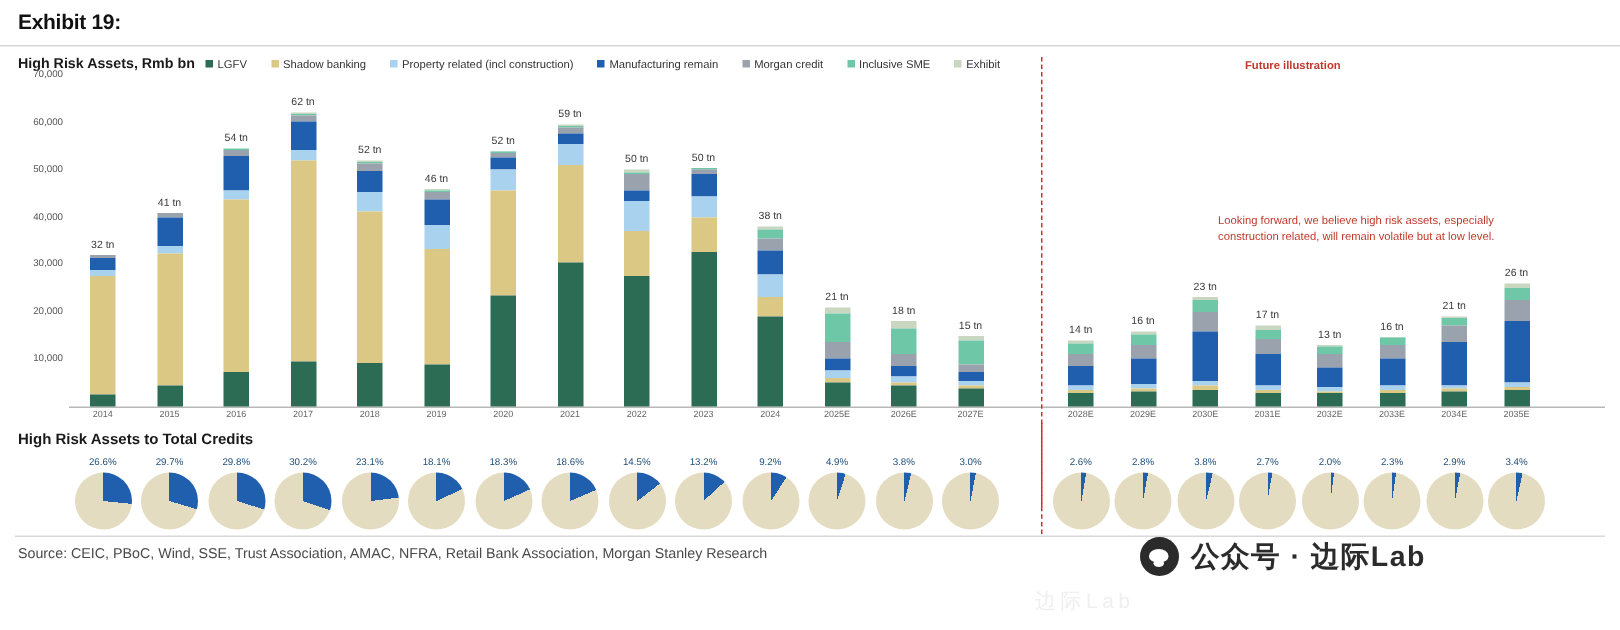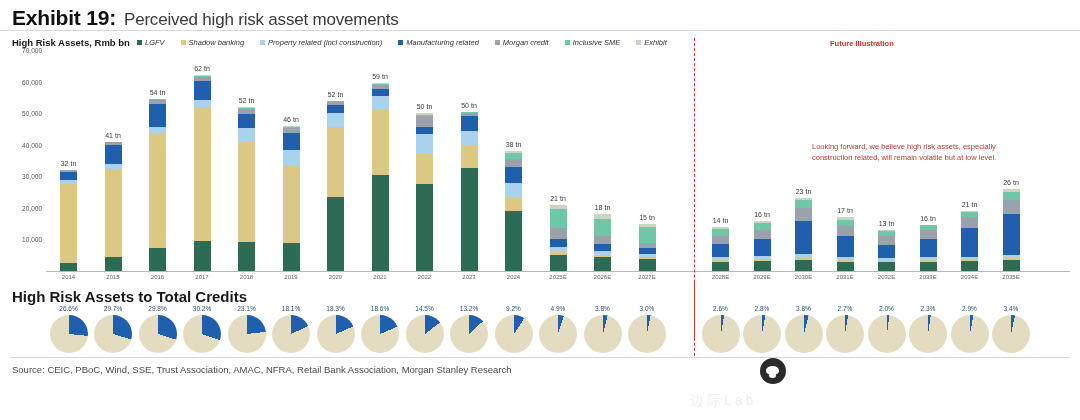--- a/index.html
+++ b/index.html
@@ -14,21 +14,21 @@
 
   
   #header {
     padding:6px 0 0 12px;
     height:30px;
     display:flex;
     align-items:baseline;
     gap:8px;
   }
   #exhibit-label {
-    font-size:21px;
+    font-size:14px;
     font-weight:bold;
     color:#111;
     letter-spacing:-0.2px;
   }
   #exhibit-title {
     font-size:17px;
     font-weight:400;
     color:#3a3a3a;
     letter-spacing:-0.2px;
   }
@@ -43,21 +43,21 @@
     position:absolute;
     left:12px; top:35px;
     width:1056px; height:14px;
     display:flex; align-items:center;
   }
   #axis-title {
     font-size:9.5px; font-weight:bold; color:#1a1a1a;
     width:125px; flex:0 0 125px;
   }
   #legend { display:flex; align-items:center; gap:0px; }
-  .legend-item { display:flex; align-items:center; gap:3px; margin-right:16px;font-style:italic; }
+  .legend-item { display:flex; align-items:center; gap:3px; margin-right:16px; }
   .legend-swatch { width:5px; height:5px; display:inline-block; }
   .legend-text { font-size:7.5px; color:#333; white-space:nowrap; }
 
   #future-illustration {
     position:absolute;
     left:830px; top:39px;
     font-size:7.5px; font-weight:bold;
     color:#c0392b;
   }
 
@@ -107,21 +107,21 @@
     font-size:7.5px; line-height:1.45;
     color:#c0392b;
   }
 
   
   #pie-section {
     position:absolute; left:0; top:288px; width:1080px; height:68px;
   }
   #pie-title {
     position:absolute; left:12px; top:0;
-    font-size:15px; font-weight:bold; color:#1a1a1a;
+    font-size:10px; font-weight:bold; color:#1a1a1a;
   }
   #pies { position:absolute; left:46px; top:10px; width:1024px; height:58px; }
   .pie-wrap { position:absolute; bottom:0; width:40px; }
   .pie-value {
     position:absolute; left:50%; transform:translateX(-50%);
     top:-1px;
     font-size:6.5px; color:#1f4e79; white-space:nowrap;
   }
   .pie {
     position:absolute; left:50%; transform:translateX(-50%);
@@ -173,42 +173,41 @@
   #wm-ghost {
     position:absolute; left:690px; top:392px;
     font-size:14px; color:#efefef; letter-spacing:3px;
   }
 </style>
 </head>
 <body>
 
 <div id="header">
   <span id="exhibit-label">Exhibit 19:</span>
-  <span id="exhibit-title">Perceived high risk asset movements</span>
 </div>
 <div id="header-rule"></div>
 
 <div id="meta-row">
   <div id="axis-title">High Risk Assets, Rmb bn</div>
   <div id="legend">
       <div class="legend-item">
         <span class="legend-swatch" style="background: rgb(44, 107, 84);"></span>
         <span class="legend-text">LGFV</span>
       </div>
       <div class="legend-item">
         <span class="legend-swatch" style="background: rgb(220, 200, 133);"></span>
         <span class="legend-text">Shadow banking</span>
       </div>
       <div class="legend-item">
         <span class="legend-swatch" style="background: rgb(169, 210, 239);"></span>
         <span class="legend-text">Property related (incl construction)</span>
       </div>
       <div class="legend-item">
         <span class="legend-swatch" style="background: rgb(31, 95, 173);"></span>
-        <span class="legend-text">Manufacturing related</span>
+        <span class="legend-text">Manufacturing remain</span>
       </div>
       <div class="legend-item">
         <span class="legend-swatch" style="background: rgb(154, 163, 173);"></span>
         <span class="legend-text">Morgan credit</span>
       </div>
       <div class="legend-item">
         <span class="legend-swatch" style="background: rgb(110, 200, 168);"></span>
         <span class="legend-text">Inclusive SME</span>
       </div>
       <div class="legend-item">
@@ -569,14 +568,15 @@
       </div>
     </div>
   <div id="pie-divider"></div>
 </div>
 
 <div id="footer-rule"></div>
 <div id="source">Source: CEIC, PBoC, Wind, SSE, Trust Association, AMAC, NFRA, Retail Bank Association, Morgan Stanley Research</div>
 
 <div id="watermark">
   <div id="wm-logo"></div>
+  <div id="wm-text">公众号 · 边际Lab</div>
 </div>
 <div id="wm-ghost">边际Lab</div>
 
 </body></html>

